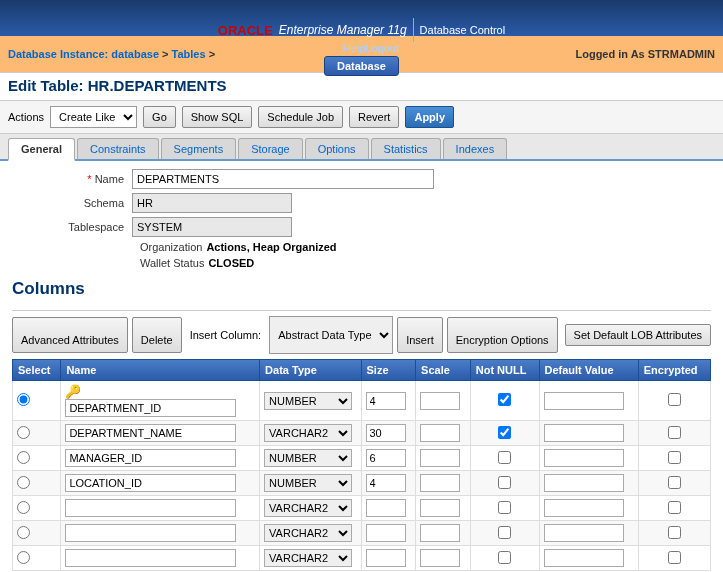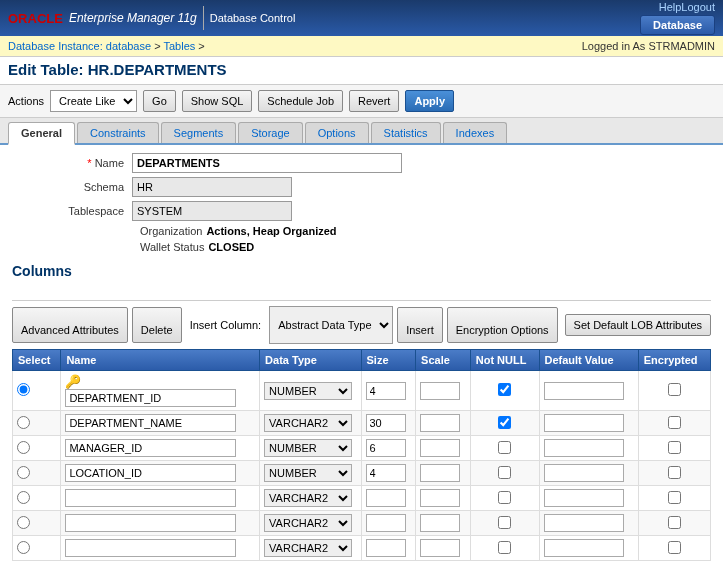--- a/index.html
+++ b/index.html
@@ -2,35 +2,35 @@
 <html><head>
   <meta charset="utf-8">
   <style>
     * { box-sizing: border-box; margin: 0; padding: 0; }
     body { font-family: Arial, sans-serif; font-size: 11px; background: #fff; width: 723px; }
 
     
     .top-header {
       background: linear-gradient(to bottom, #1a3a6b, #2a5aa8);
       display: flex; justify-content: space-between; align-items: center;
-      padding: 18px 8px; height: 36px;
+      padding: 18px 8px; height: 36px; flex-direction: column;
     }
     .header-links { color: #aad4ff; font-size: 11px; display: flex; }
     .header-links a { color: #aad4ff; text-decoration: none; }
     .db-button {
       background: linear-gradient(to bottom, #4a7cc7, #2a5aa8);
       color: #fff; padding: 3px 12px; border: 1px solid #1a4080;
       border-radius: 3px; font-size: 11px; font-weight: bold;
     }
     .header-right { display: flex; flex-direction: column; align-items: flex-end; gap: 2px; }
 
     
     .breadcrumb-bar {
-      background: #fef9c3; border-bottom: 1px solid #ccc;
-      padding: 4px 8px; display: flex; justify-content: space-between;
+      background: #fdba74; border-bottom: 1px solid #ccc;
+      padding: 12px 8px; display: flex; justify-content: space-between; font-weight: bold;
     }
     .breadcrumb { font-size: 11px; color: #0066cc; }
     .breadcrumb a { color: #0066cc; text-decoration: none; }
     .breadcrumb span { color: #333; }
     .logged-in { font-size: 11px; color: #333; }
 
     
     .page-title-bar {
       background: #fff; padding: 4px 8px 6px 8px;
     }
@@ -72,29 +72,29 @@
     }
 
     
     .content { padding: 8px 12px; }
 
     
     .form-row { display: flex; align-items: center; margin-bottom: 4px; }
     .form-label { width: 120px; text-align: right; padding-right: 8px; font-size: 11px; color: #333; }
     .form-label.required::before { content: "* "; color: red; }
     .form-input { border: 1px solid #999; padding: 2px 4px; font-size: 11px; height: 20px; }
-    .form-input-name { width: 270px; font-weight: bold; }
+    .form-input-name { width: 302px; }
     .form-input-schema { width: 160px; background: #e8e8e8; }
     .form-input-tablespace { width: 160px; background: #e8e8e8; }
     .org-row { display: flex; align-items: center; margin-bottom: 4px; padding-left: 128px; }
     .org-label { font-size: 11px; color: #333; margin-right: 4px; }
     .org-value { font-size: 11px; font-weight: bold; }
 
     
-    .section-title { font-size: 14px; font-weight: bold; color: #003366; margin: 10px 0 5px 0; border-bottom: 1px solid #ccc; padding-bottom: 21px; }
+    .section-title { font-size: 17px; font-weight: bold; color: #003366; margin: 10px 0 5px 0; border-bottom: 1px solid #ccc; padding-bottom: 11px; }
 
     .columns-toolbar {
       display: flex; justify-content: space-between; align-items: center; margin-bottom: 5px;
     }
     .columns-toolbar-left { display: flex; align-items: center; gap: 4px; }
     .btn-lob {
       font-size: 11px; height: 22px; padding: 0 8px; border: 1px solid #888;
       background: linear-gradient(to bottom, #f5f5f5, #ddd); cursor: pointer; border-radius: 2px;
     }
     .btn-adv, .btn-delete, .btn-insert, .btn-enc {

